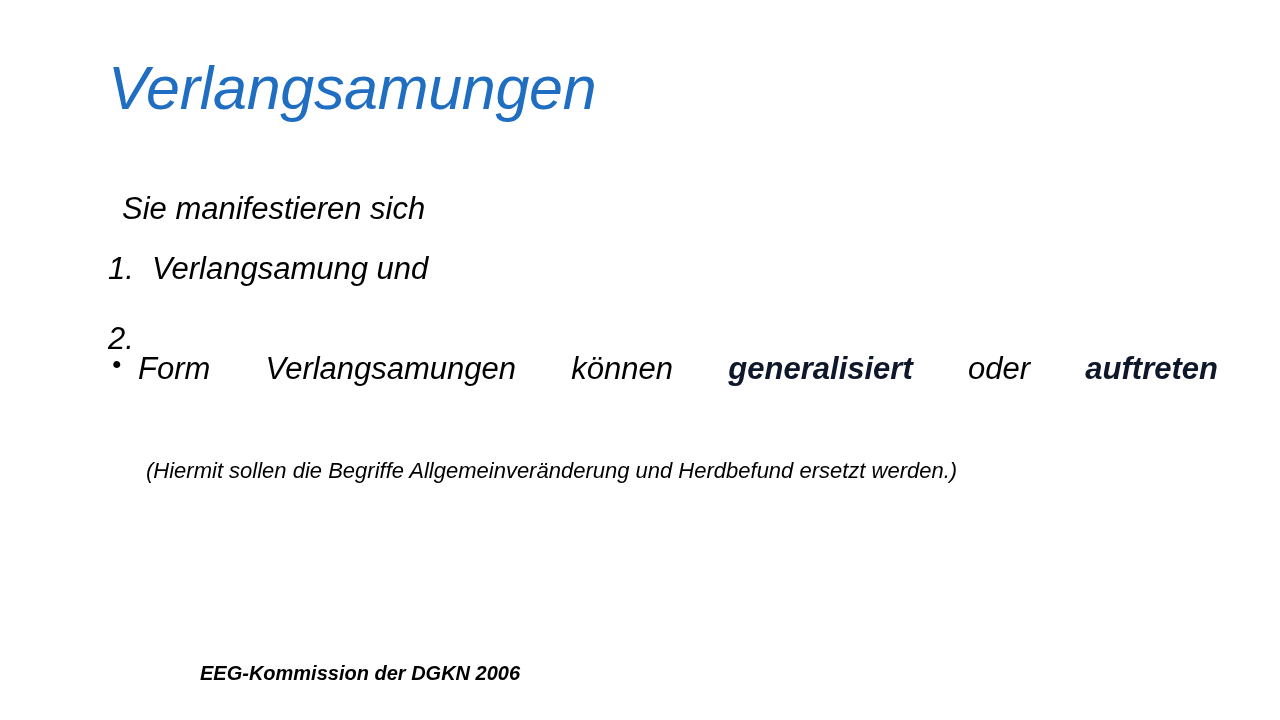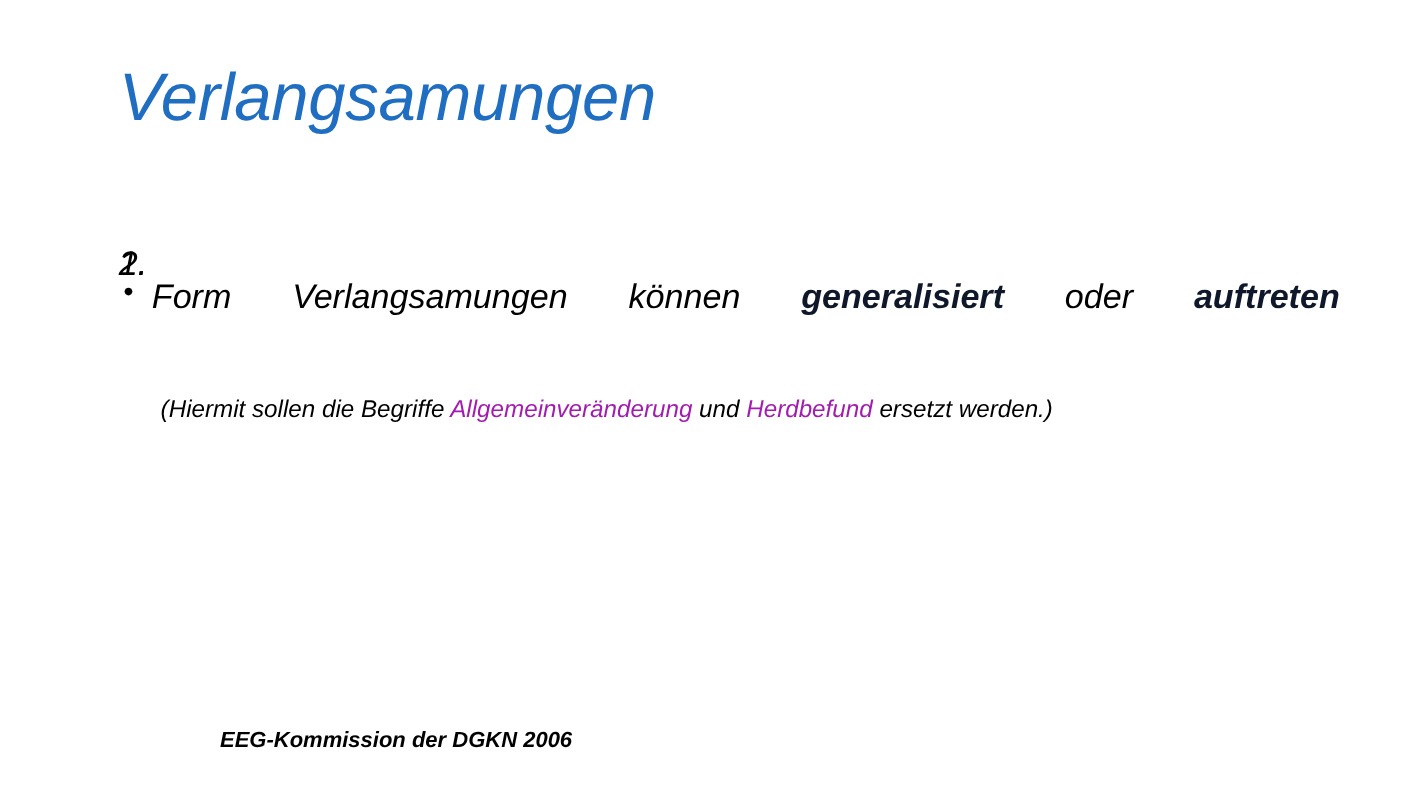--- a/index.html
+++ b/index.html
@@ -129,37 +129,39 @@
     font-size: 20px;
     font-weight: bold;
     color: #000000;
     padding-left: 200px;
     box-sizing: border-box;
   }
 
   
   .em-blue-bold { color: #1F6EC2; font-weight: bold; }
   .em-red-bold  { color: #0f172a; font-weight: bold; }
-  .em-navy      { color: #a21caf; }
+  .em-navy      { color: #000000; }
   .nowrap { white-space: nowrap; }
 </style>
 </head>
 <body>
 
 <div class="slide">
 
   <div class="slide-title">Verlangsamungen</div>
 
   <div class="body-area">
 
+    <div class="intro-line">Sie manifestieren sich</div>
 
     <ol class="num-list">
 
       <li class="num-item">
         <span class="marker">1.</span>
+        <span style="display:block;">Verlangsamung und</span>
       </li>
 
       <li class="num-item" style="margin-top:30px;">
         <span class="marker">2.</span>
       </li>
 
     </ol>
 
     <div class="bullet-block">
       <span class="dot">•</span>

